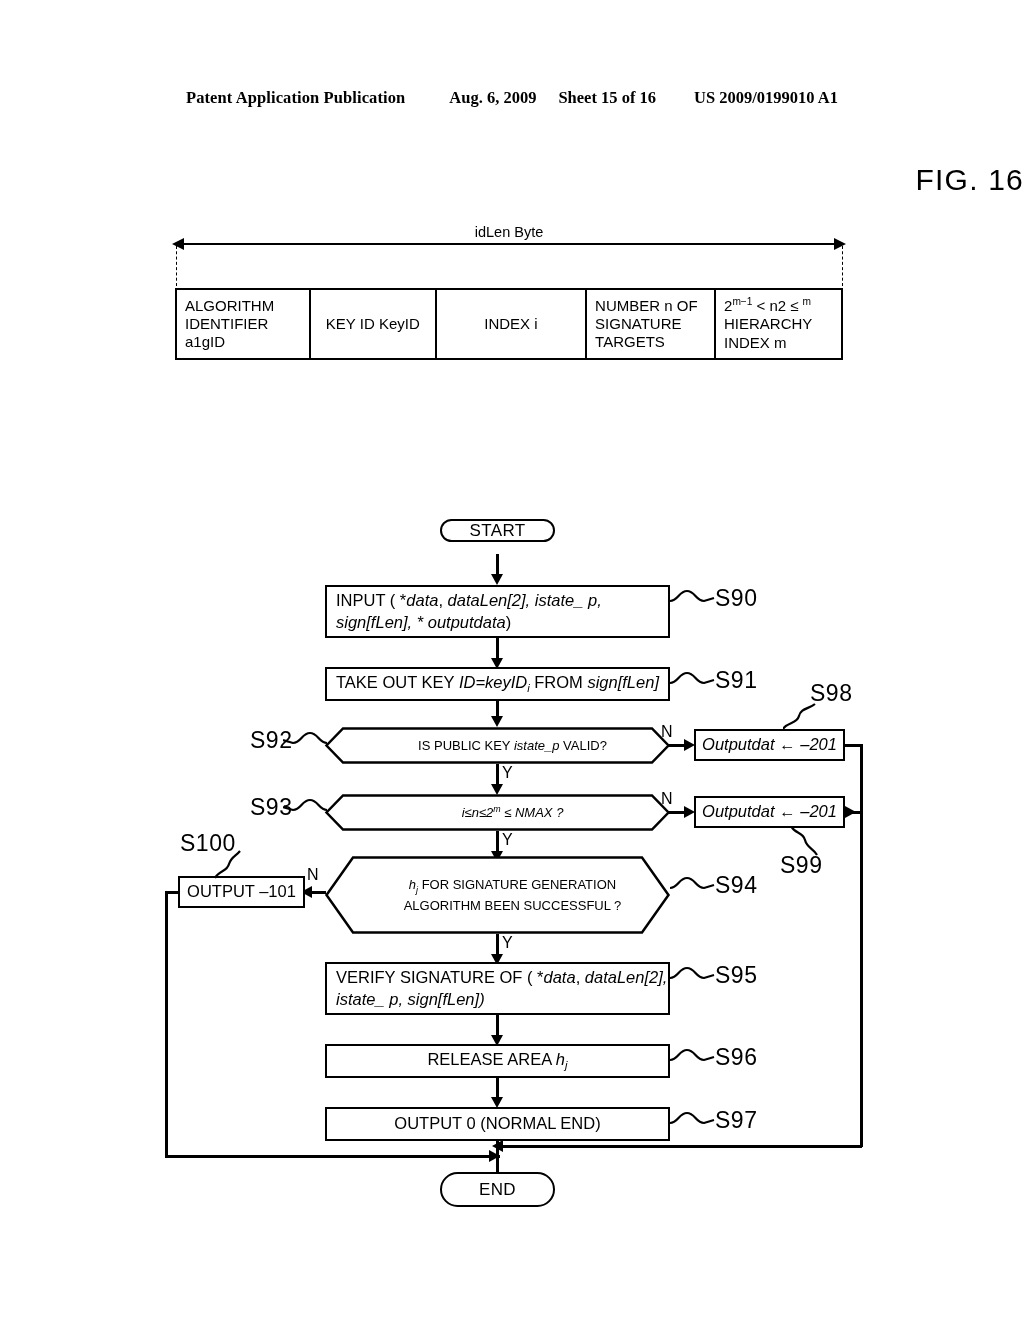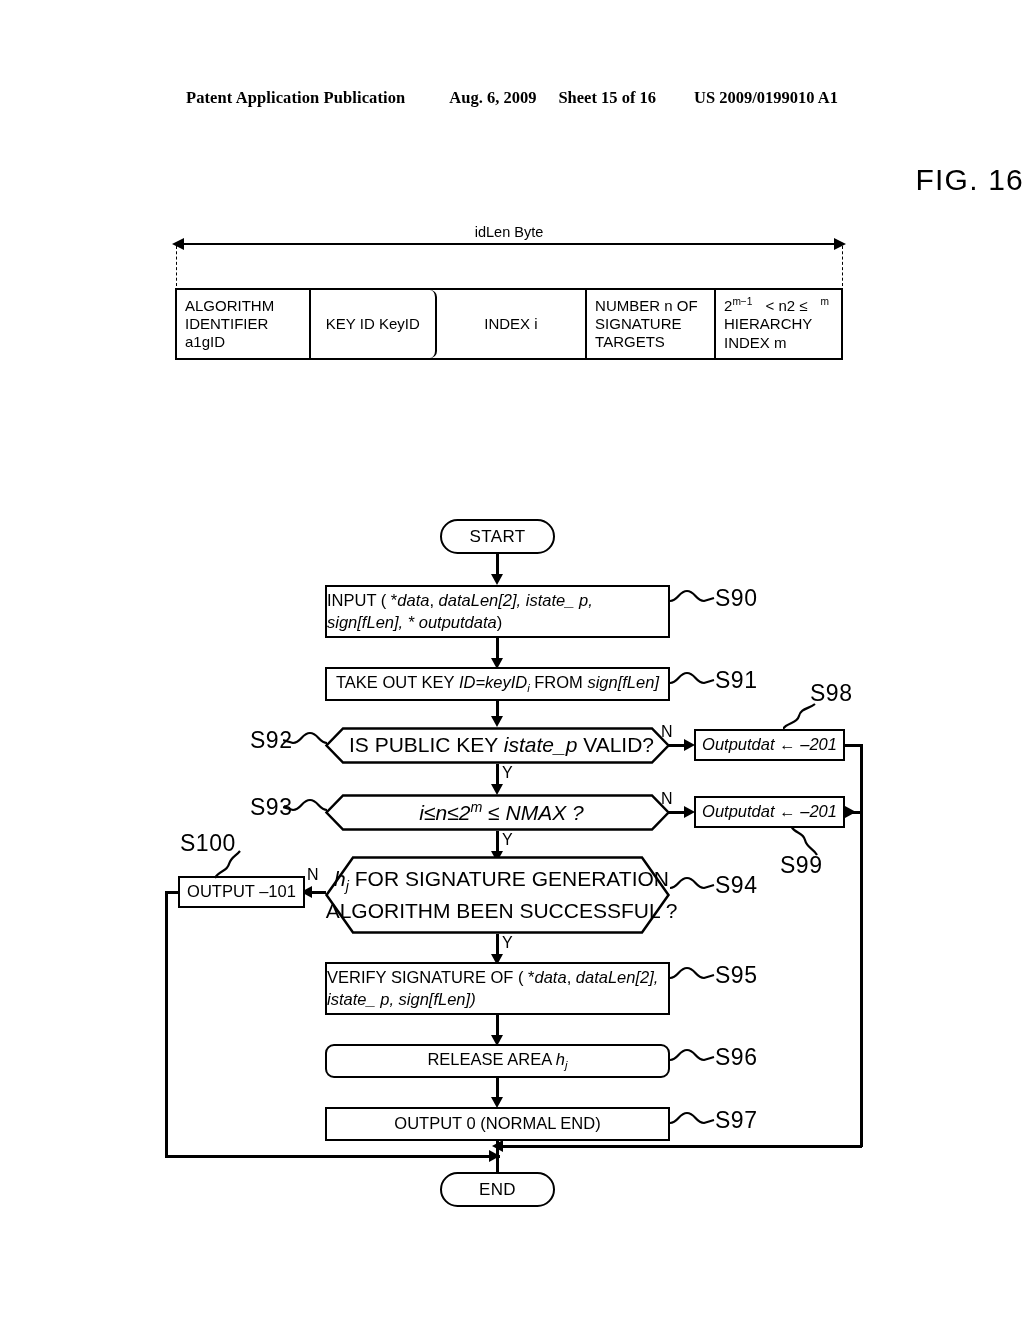--- a/index.html
+++ b/index.html
@@ -70,21 +70,21 @@
     display:flex;
   }
   .f16-cell {
     border-right:2.5px solid #000;
     display:flex; flex-direction:column; justify-content:center;
     padding:0 8px;
     font-size:15px; line-height:1.22;
   }
   .f16-cell:last-child { border-right:none; }
   .f16-cell.c0 { width:137px; text-align:left; }
-  .f16-cell.c1 { width:129px; align-items:center; text-align:center;border-radius:7px; }
+  .f16-cell.c1 { width:129px; align-items:center; text-align:center; }
   .f16-cell.c2 { width:154px; align-items:center; text-align:center; }
   .f16-cell.c3 { width:132px; text-align:left; }
   .f16-cell.c4 { width:128px; text-align:left; }
   .f16-cell .ln { white-space:nowrap; }
   sup { font-size:0.68em; vertical-align:super; }
   sub { font-size:0.68em; vertical-align:sub; }
 
   
   #fig17 { position:absolute; left:0; top:0; width:1024px; height:1320px; }
 
@@ -95,27 +95,27 @@
     display:flex; align-items:center; justify-content:center;
     font-size:17px; letter-spacing:0.4px;
   }
   .proc {
     position:absolute;
     border:2.5px solid #000; background:#fff;
     display:flex; flex-direction:column; justify-content:center;
     font-size:16.5px; line-height:1.3;
   }
   .proc.center { align-items:center; text-align:center; }
-  .proc.left   { align-items:flex-start; }
+  .proc.left   { align-items:flex-start; padding-left:9px; }
   .dec-wrap { position:absolute; }
   .dec-wrap svg { position:absolute; left:0; top:0; overflow:visible; }
   .dec-txt {
-    position:absolute; left:4px; top:0; width:100%; height:100%;
+    position:absolute; left:15px; top:0; width:100%; height:100%;
     display:flex; flex-direction:column; align-items:center; justify-content:center;
-    text-align:center; font-size:21px; line-height:1.34;
+    text-align:center; font-size:13px; line-height:1.34;
     pointer-events:none;
   }
 
   
   .vline { position:absolute; width:2.5px; background:#000; }
   .hline { position:absolute; height:2.5px; background:#000; }
   .arrow-d {
     position:absolute; width:0; height:0;
     border-left:6.5px solid transparent; border-right:6.5px solid transparent;
     border-top:11px solid #000;
@@ -169,30 +169,30 @@
       </div>
       <div class="f16-cell c2">
         <span class="ln">INDEX i</span>
       </div>
       <div class="f16-cell c3">
         <span class="ln">NUMBER n OF</span>
         <span class="ln">SIGNATURE</span>
         <span class="ln">TARGETS</span>
       </div>
       <div class="f16-cell c4">
-        <span class="ln"><span>2</span><sup>m−1</sup><span style="margin:0 13px;">&lt; n2 ≤</span><sup>m</sup></span>
+        <span class="ln"><span>2</span><sup>m−1</sup><span style="margin:0 4px;">&lt; n2 ≤</span><sup>m</sup></span>
         <span class="ln">HIERARCHY</span>
         <span class="ln">INDEX m</span>
       </div>
     </div>
   </div>
 
   <div id="fig17">
 
-    <div class="term" style="left:440px; top:519px; width:115px; height:35px;text-align:right;">
+    <div class="term" style="left:440px; top:519px; width:115px; height:23px;text-align:right;">
       <span>START</span>
     </div>
 
     <div class="vline" style="left:496px; top:554px; height:23px;"></div>
     <div class="arrow-d" style="left:491px; top:574px;"></div>
 
     <div class="proc left" style="left:325px; top:585px; width:345px; height:53px;">
       <span style="white-space:nowrap;"><span>INPUT ( *</span><i class="v">data</i><span>, </span><i class="v">dataLen</i><i class="v">[2], </i><i class="v">istate_</i><i class="v"> p,</i></span>
       <span style="white-space:nowrap;"><i class="v">sign</i><i class="v">[fLen],  *</i><i class="v"> outputdata</i><span>)</span></span>
     </div>
@@ -318,21 +318,21 @@
       <span style="white-space:nowrap;"><i class="v">istate_</i><i class="v"> p, </i><i class="v">sign</i><i class="v">[fLen])</i></span>
     </div>
     <svg class="squiggle" style="left:670px; top:962px;" width="48" height="26">
       <path d="M0,16 C8,16 9,6 17,6 C25,6 26,16 34,16 L44,13" stroke="#000" stroke-width="2.2" fill="none"></path>
     </svg>
     <div class="step-lbl" style="left:715px; top:962px;">S95</div>
 
     <div class="vline" style="left:496px; top:1015px; height:23px;"></div>
     <div class="arrow-d" style="left:491px; top:1035px;"></div>
 
-    <div class="proc center" style="left:325px; top:1044px; width:345px; height:34px;border-radius:9px;">
+    <div class="proc center" style="left:325px; top:1044px; width:345px; height:34px;">
       <span style="white-space:nowrap;"><span>RELEASE AREA </span><i class="v">h</i><i class="v"><sub>j</sub></i></span>
     </div>
     <svg class="squiggle" style="left:670px; top:1044px;" width="48" height="26">
       <path d="M0,16 C8,16 9,6 17,6 C25,6 26,16 34,16 L44,13" stroke="#000" stroke-width="2.2" fill="none"></path>
     </svg>
     <div class="step-lbl" style="left:715px; top:1044px;">S96</div>
 
     <div class="vline" style="left:496px; top:1078px; height:22px;"></div>
     <div class="arrow-d" style="left:491px; top:1097px;"></div>
 

